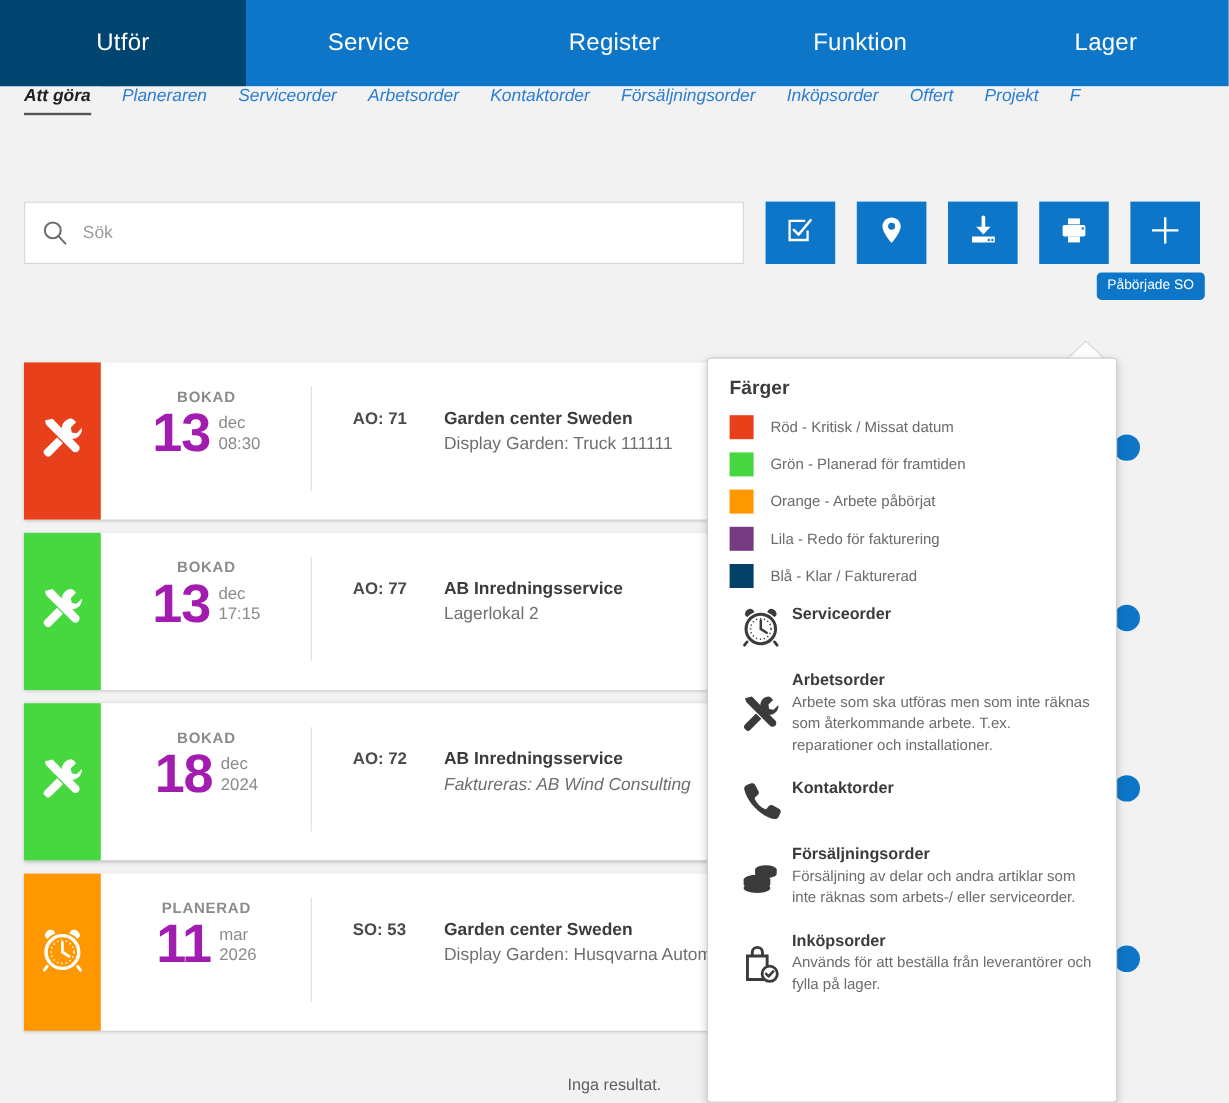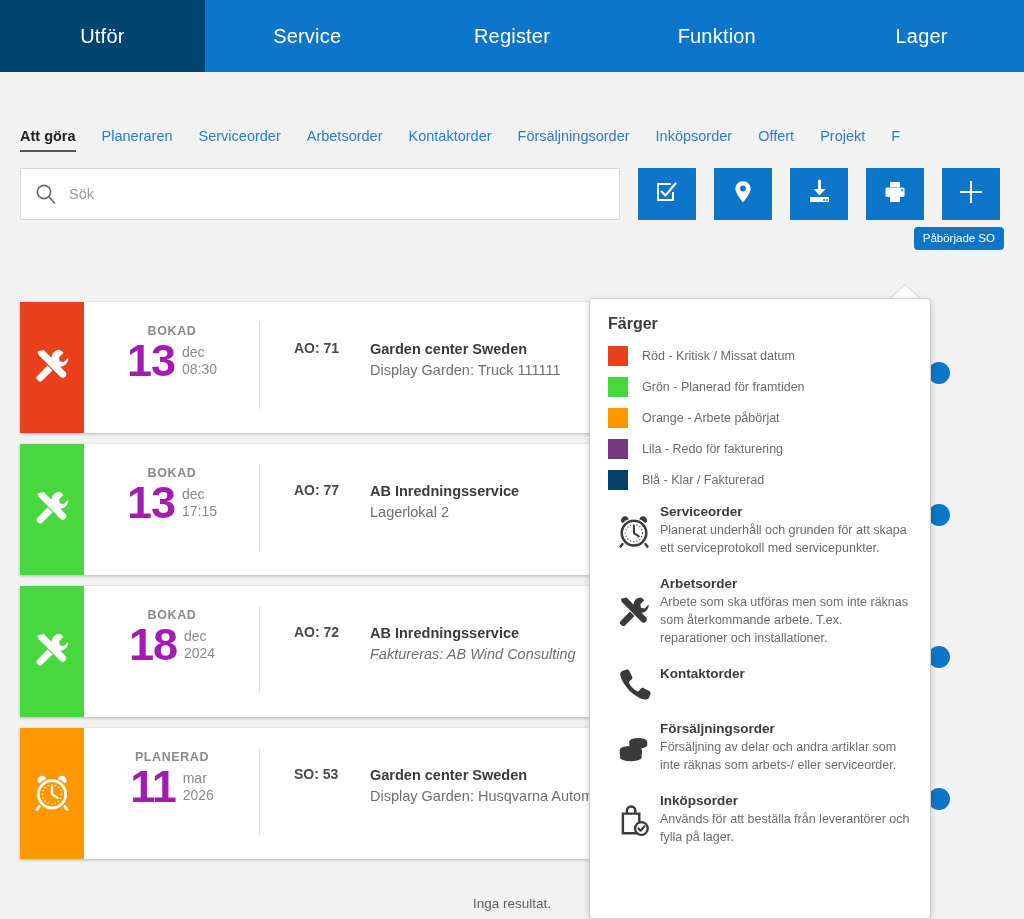--- a/index.html
+++ b/index.html
@@ -36,24 +36,25 @@
     border-left: 9px solid transparent;
     border-right: 9px solid transparent;
     border-top: 9px solid #004570;
   }
 
   
   .subtabs {
     position: absolute; top: 72px; left: 0;
     width: 1024px; height: 88px;
     background: #f2f2f2;
-    display: flex; align-items: flex-end;
+    display: flex; align-items: flex-start;
     padding-left: 20px;
     overflow: hidden;
     white-space: nowrap;
+    font-style: italic;
   }
   .subtab {
     color: #2b7cd3;
     font-size: 14.5px;
     padding-bottom: 16px;
     margin-right: 26px;
     cursor: pointer;
     position: relative;
     flex: 0 0 auto;
   }
@@ -514,21 +515,20 @@
               <path d="M4.5 7.2C5 4.4 7.3 2.6 9.6 3.3c1.2.4 2 1.4 2.4 2.6A11.7 11.7 0 0 0 6.4 9.7c-1-.5-1.7-1.4-1.9-2.5z" fill="#3b3b3b"></path>
               <path d="M29.5 7.2C29 4.4 26.7 2.6 24.4 3.3c-1.2.4-2 1.4-2.4 2.6a11.7 11.7 0 0 1 5.6 3.8c1-.5 1.7-1.4 1.9-2.5z" fill="#3b3b3b"></path>
               <circle cx="17" cy="19" r="11.6" fill="none" stroke="#3b3b3b" stroke-width="2.4"></circle>
               <circle cx="17" cy="19" r="8.1" fill="none" stroke="#3b3b3b" stroke-width="1.2" stroke-dasharray="1 2.1"></circle>
               <path d="M17 12.4V19l4.6 3" fill="none" stroke="#3b3b3b" stroke-width="2" stroke-linecap="round"></path>
               <path d="M6.2 29.2l-2 2.6M27.8 29.2l2 2.6" stroke="#3b3b3b" stroke-width="2.2" stroke-linecap="round"></path>
             </svg>
           </div>
           <div class="type-body">
             <div class="type-title">Serviceorder</div>
-            <div class="type-desc">Planerat underhåll och grunden för att skapa ett serviceprotokoll med servicepunkter.</div>
           </div>
         </div>
         <div class="type-item">
           <div class="type-icon">
             <svg width="36" height="36" viewBox="0 0 34 34">
               <path d="M23.5 3.2a7 7 0 0 0-6.3 9.9l-2.7 2.7 4.1 4.1 2.7-2.7A7 7 0 0 0 30.8 10l-3.7 3.7-3.5-.6-.6-3.5 3.7-3.7a7 7 0 0 0-3.2-2.7z" fill="#3b3b3b"></path>
               <path d="M13.2 16.6 4.6 25.2a2.6 2.6 0 0 0 0 3.7l.5.5a2.6 2.6 0 0 0 3.7 0l8.6-8.6z" fill="#3b3b3b"></path>
               <path d="M4.6 4.6 10 3.3l18 18.4a3 3 0 1 1-4.2 4.2L5.5 7.6z" fill="#3b3b3b"></path>
             </svg>
           </div>

